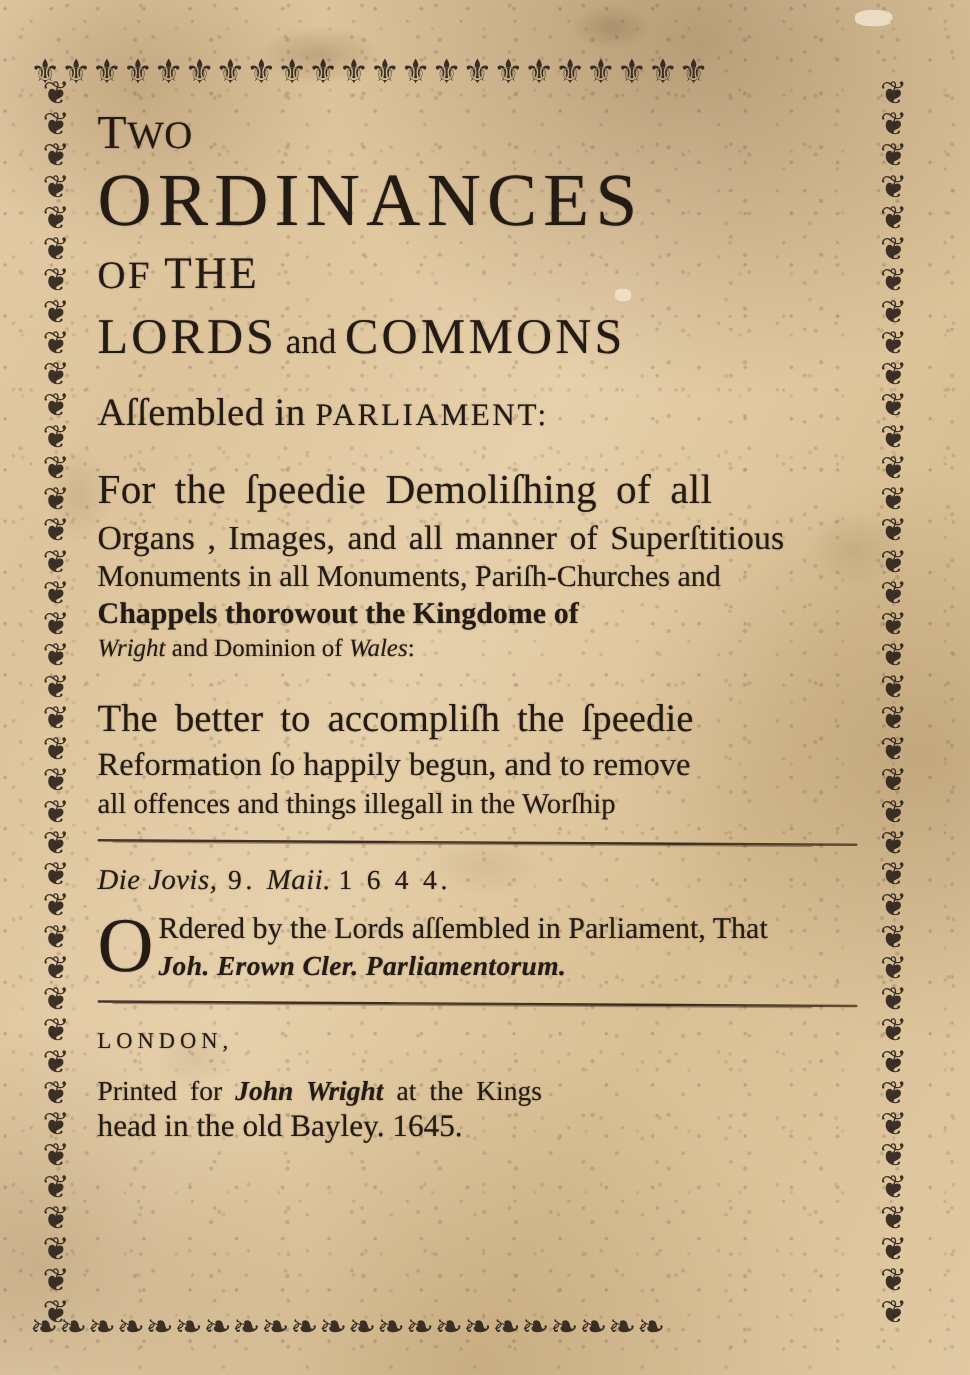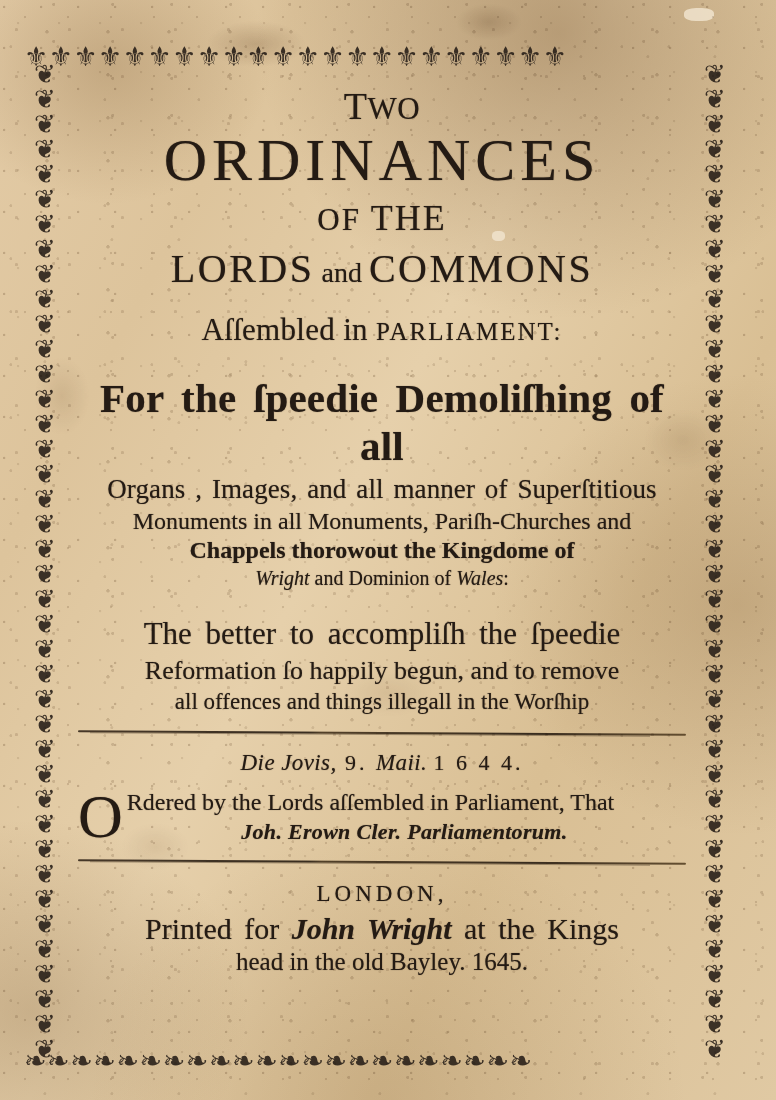--- a/index.html
+++ b/index.html
@@ -56,36 +56,36 @@
   #bd-bottom{left:24px;top:1044px;width:712px;}
   #bd-left{left:24px;top:62px;height:996px;}
   #bd-right{left:694px;top:62px;height:996px;}
   .bd span{opacity:.9;}
 
   
   #text{
     position:absolute;left:78px;top:78px;width:608px;height:950px;
     color:#241b14;text-align:center;
   }
-  .ln{ text-align:center; }
+  .ln{ text-align:left; }
 
   .two{font-size:31px;letter-spacing:.5px;margin-top:6px;}
   .two .sc{font-size:38px;}
   .ordinances{
     font-size:60px;letter-spacing:5px;line-height:1.02;margin-top:2px;
     white-space:nowrap;
   }
   .ofthe{font-size:31px;letter-spacing:2px;margin-top:6px;}
   .ofthe .big{font-size:36px;}
   .lords{font-size:40px;letter-spacing:2.5px;margin-top:6px;white-space:nowrap;}
   .lords .and{font-size:28px;letter-spacing:0;}
   .assembled{font-size:31px;margin-top:20px;letter-spacing:.3px;}
   .assembled .sc{font-size:25px;letter-spacing:2px;}
 
-  .forspeedie{font-size:41px;margin-top:26px;letter-spacing:.2px;word-spacing:7px;font-weight:bold;}
+  .forspeedie{font-size:33px;margin-top:26px;letter-spacing:.2px;word-spacing:7px;}
   .organs{font-size:27px;margin-top:4px;letter-spacing:.1px;word-spacing:3px;}
   .monuments{font-size:24px;margin-top:3px;}
   .chappels{font-size:24px;margin-top:2px;font-weight:bold;}
   .england{font-size:20px;margin-top:3px;}
 
   .better{font-size:31px;margin-top:26px;word-spacing:6px;}
   .reformation{font-size:26px;margin-top:4px;}
   .offences{font-size:23px;margin-top:3px;}
   .ofgod{font-size:23px;margin-top:2px;}
 
@@ -104,25 +104,25 @@
 
   .ordered{
     margin-top:13px;text-align:left;font-size:24px;line-height:1.14;position:relative;
     padding-left:0;
   }
   .dropcap{
     float:left;font-size:62px;line-height:.78;margin:3px 4px 0 0;
     font-family:"Liberation Serif","DejaVu Serif",serif;
   }
   .ordered .l2{display:block;}
-  .clerk{font-size:22px;font-style:italic;text-align:center;margin-top:2px;
+  .clerk{font-size:22px;font-style:italic;text-align:left;margin-top:2px;
          letter-spacing:.3px;padding-right:4px;font-weight:bold;}
 
-  .london{font-size:23px;letter-spacing:4px;margin-top:18px;}
-  .printed{font-size:30px;margin-top:5px;word-spacing:5px;}
+  .london{font-size:18px;letter-spacing:4px;margin-top:18px;}
+  .printed{font-size:22px;margin-top:17px;word-spacing:5px;}
   .printed i{font-weight:bold;}
   .headin{font-size:25px;margin-top:2px;}
 
   .ink{ text-shadow:0 0 1.1px rgba(40,28,16,.55); }
 </style>
 </head>
 <body>
 
 <div id="page">
 

